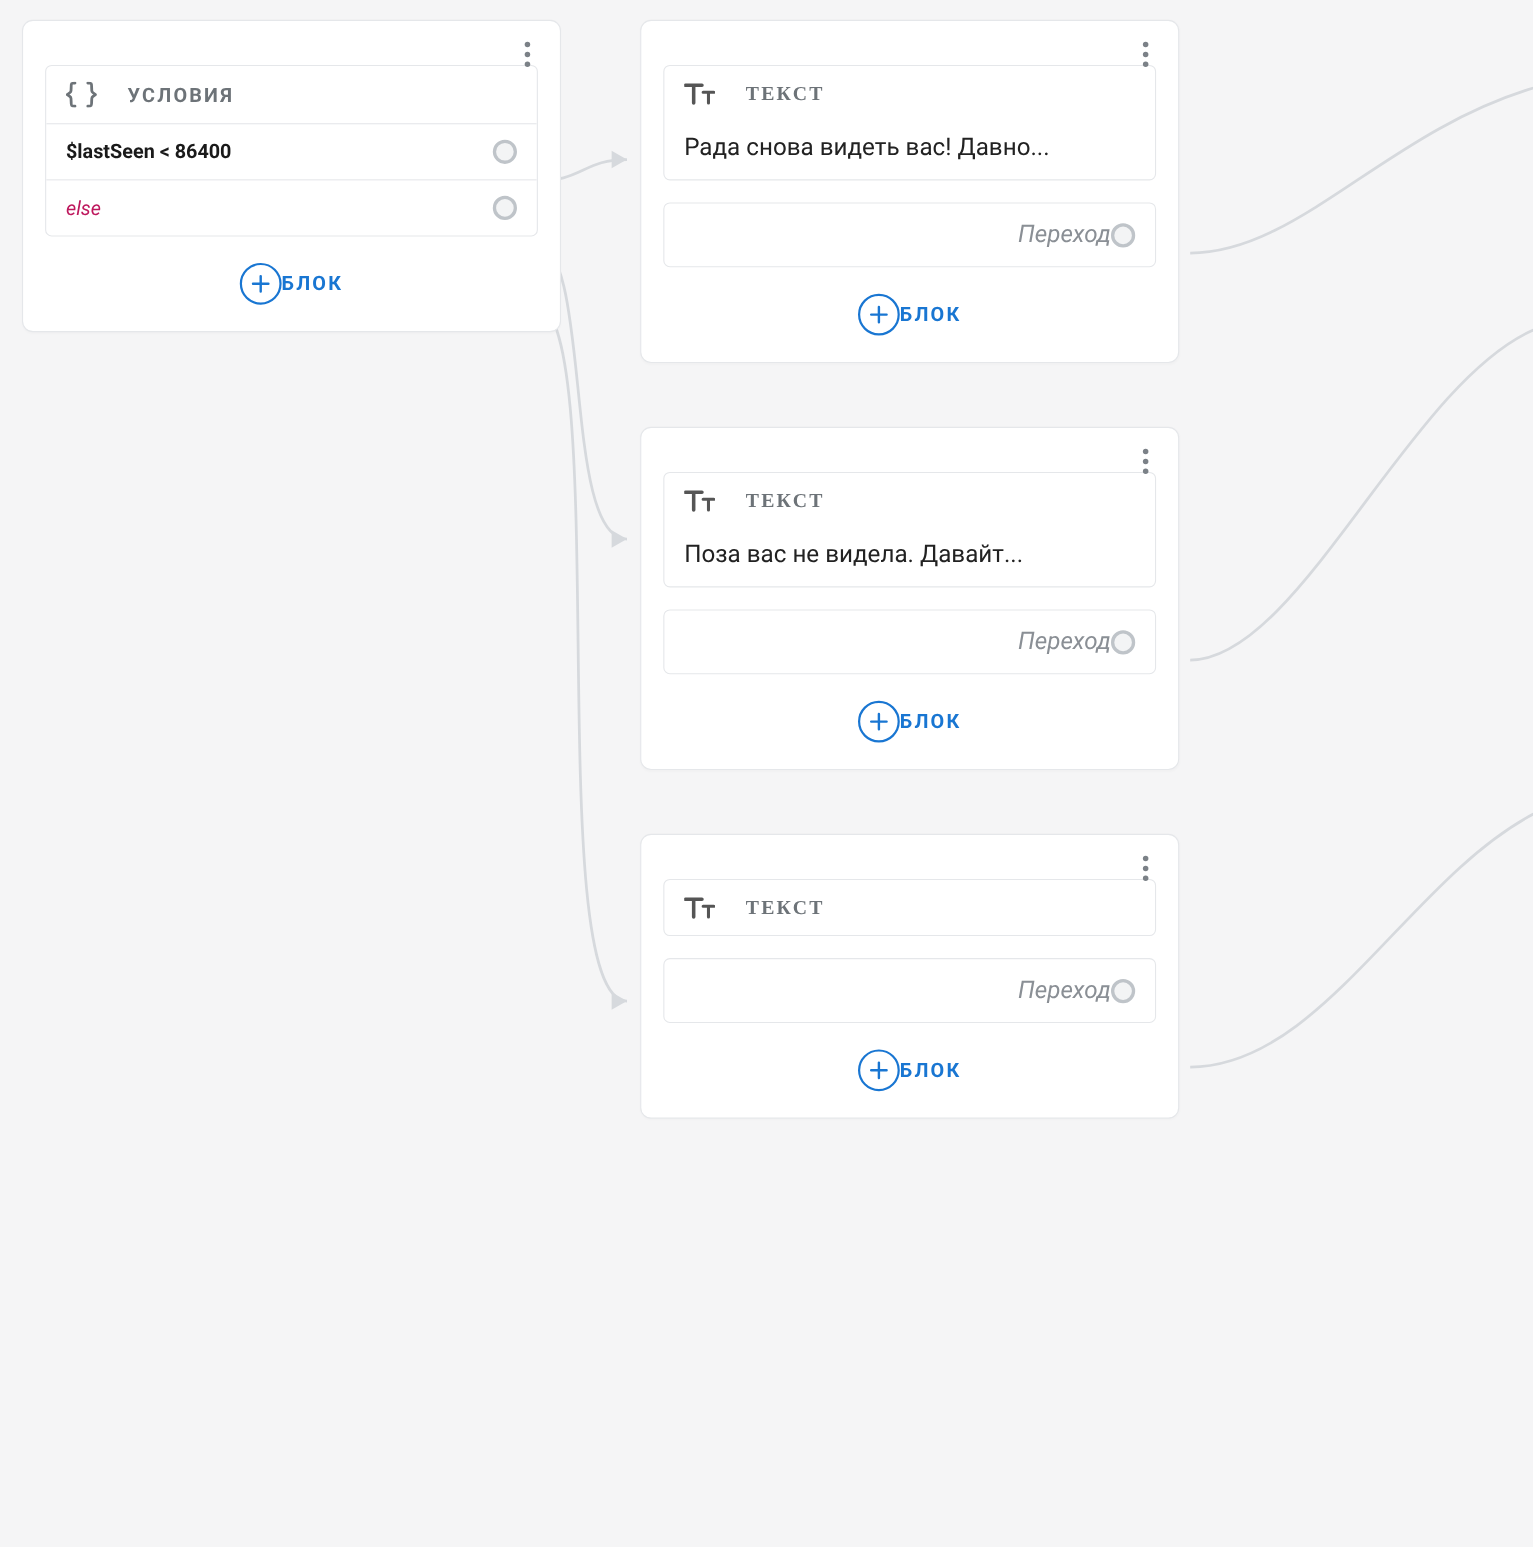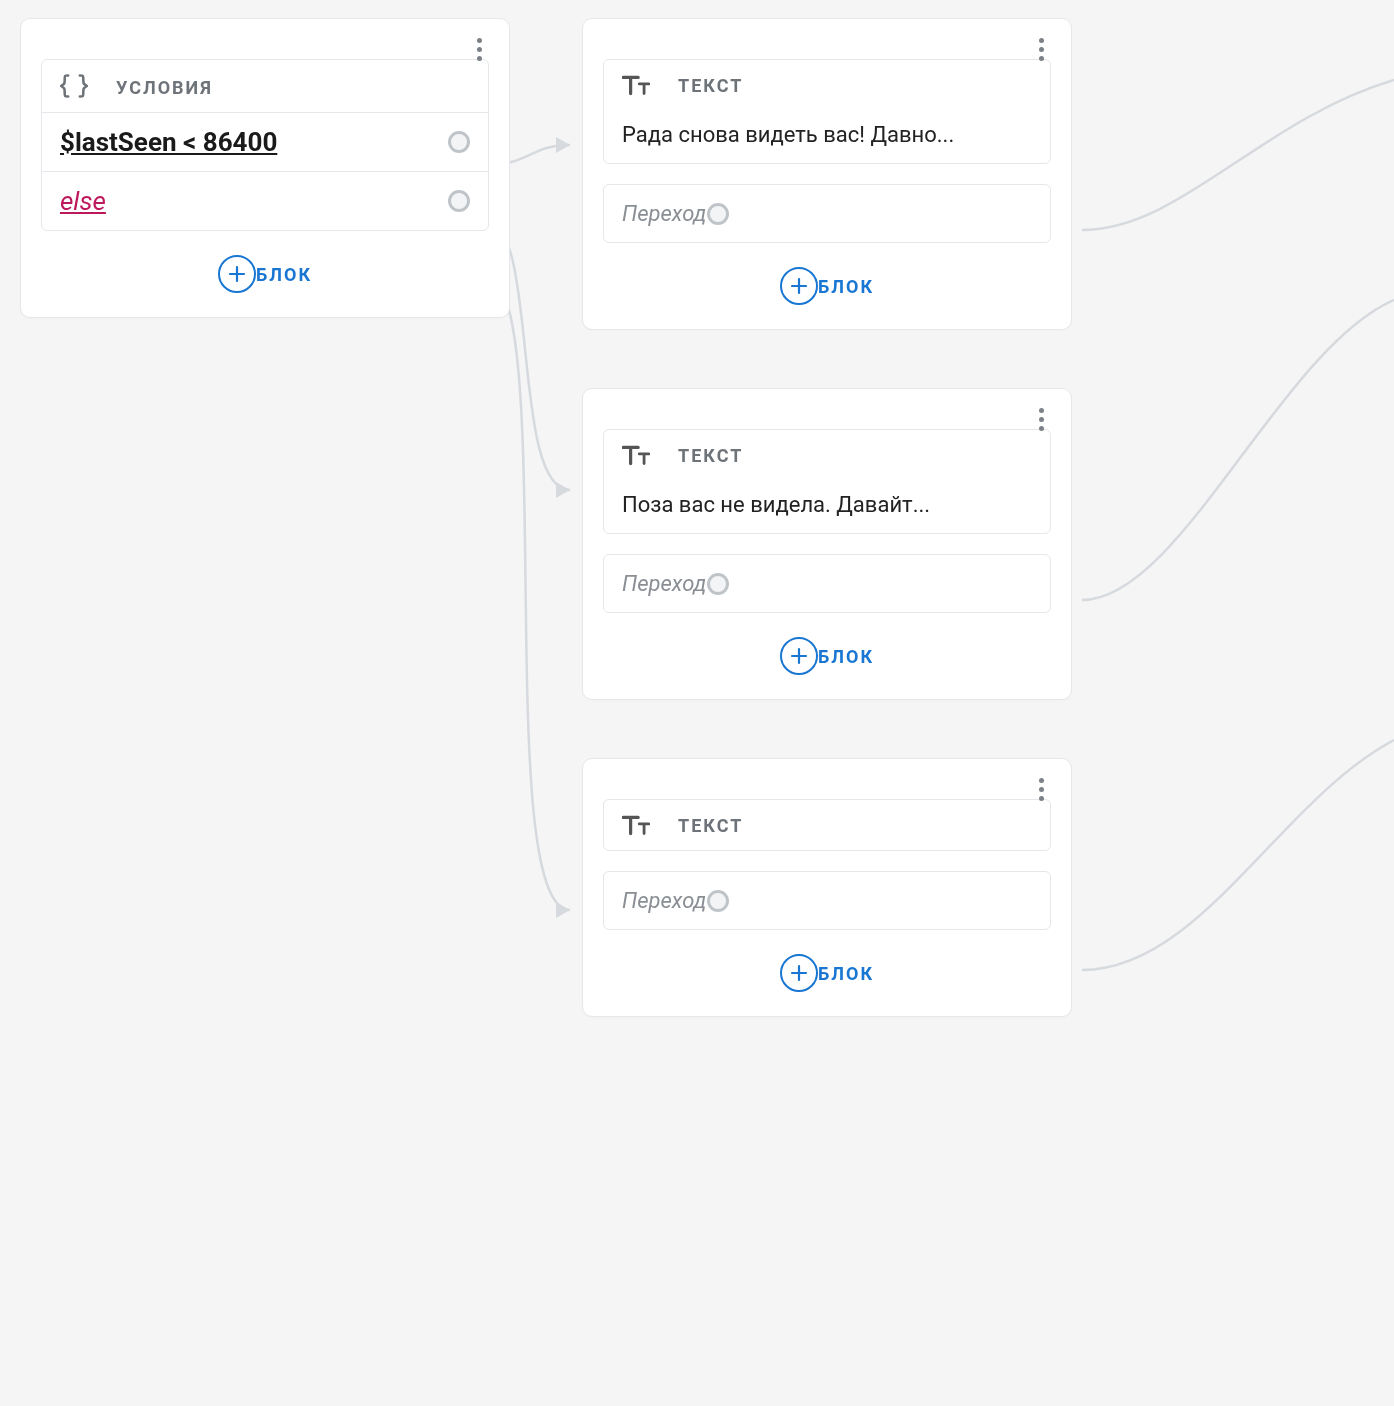--- a/index.html
+++ b/index.html
@@ -7,31 +7,31 @@
   svg.wires{position:absolute;top:0;left:0;width:1394px;height:1406px;pointer-events:none;}
   svg.wires path{fill:none;stroke:#d6d9dd;stroke-width:2.5;}
   svg.wires polygon{fill:#d6d9dd;}
 
   .card{position:absolute;width:490px;background:#fff;border:1px solid #e5e7ea;border-radius:10px;box-shadow:0 1px 2px rgba(0,0,0,.02);padding:22px 20px 24px 20px;box-sizing:border-box;}
   .kebab{position:absolute;top:16px;right:16px;width:28px;height:28px;display:flex;flex-direction:column;align-items:center;justify-content:center;cursor:pointer;}
   .kebab span{width:5px;height:5px;background:#7b8187;border-radius:50%;margin:2px 0;}
 
   .block{border:1px solid #e5e7ea;border-radius:6px;margin-top:18px;overflow:hidden;}
   .block-head{display:flex;align-items:flex-end;gap:28px;padding:14px 18px;border-bottom:1px solid #e5e7ea;}
-  .block-head.noborder{border-bottom:none;}
+  .block-head.noborder{border-bottom:none;font-family:Liberation Serif, serif;}
   .bh-label{font-size:18px;font-weight:700;letter-spacing:2px;color:#6d7378;text-transform:uppercase;}
 
   .cond-row{display:flex;align-items:center;justify-content:space-between;padding:14px 18px;border-bottom:1px solid #e5e7ea;}
   .cond-row:last-child{border-bottom:none;}
-  .cond-text{font-size:26px;color:#1a1a1a;font-weight:700;text-decoration:underline;}
+  .cond-text{font-size:18px;color:#1a1a1a;font-weight:700;}
   .cond-text.else{color:#be185d;font-style:italic;font-weight:400;}
   .port{width:22px;height:22px;border:3px solid #bfc4c9;border-radius:50%;background:#f3f4f5;box-sizing:border-box;}
 
   .text-body{padding:12px 18px 16px 18px;font-size:22px;color:#222;}
-  .transition{border:1px solid #e5e7ea;border-radius:6px;margin-top:20px;display:flex;align-items:center;justify-content:flex-start;padding:16px 18px;}
+  .transition{border:1px solid #e5e7ea;border-radius:6px;margin-top:20px;display:flex;align-items:center;justify-content:flex-end;padding:16px 18px;}
   .trans-label{font-size:22px;color:#8a8f95;font-style:italic;}
 
   .add-row{display:flex;align-items:center;justify-content:center;margin-top:24px;}
   .add-btn{width:34px;height:34px;border:2px solid #1976d2;border-radius:50%;display:flex;align-items:center;justify-content:center;cursor:pointer;}
   .add-btn svg{width:18px;height:18px;}
   .add-label{font-size:18px;font-weight:700;letter-spacing:2px;color:#1976d2;text-transform:uppercase;}
 
   .ico-braces{width:28px;height:24px;}
   .ico-tt{width:28px;height:22px;}
 </style>

